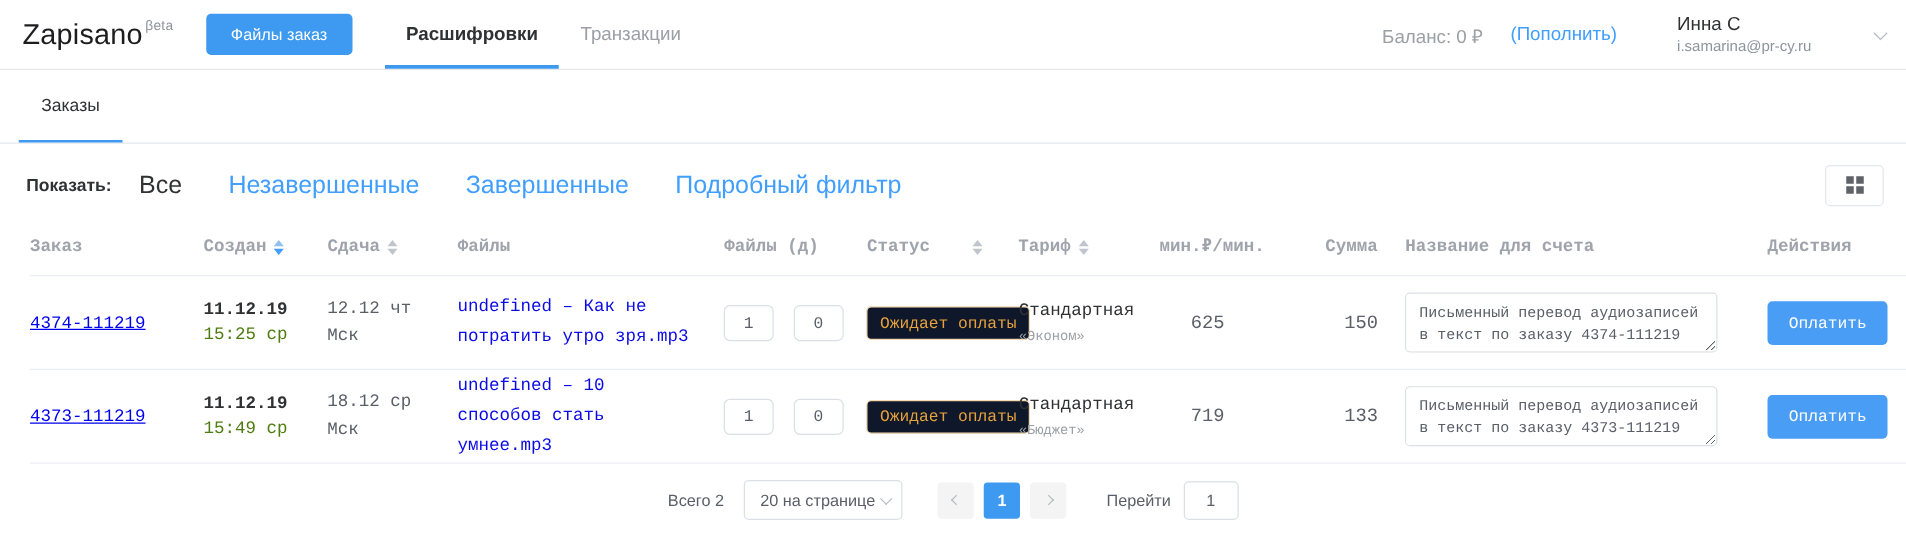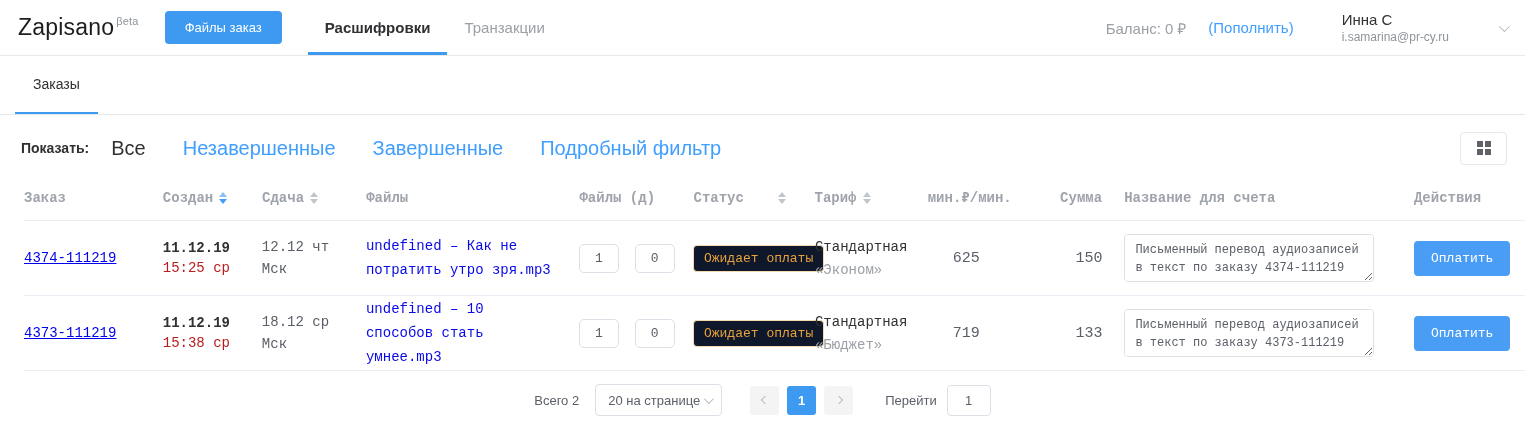--- a/index.html
+++ b/index.html
@@ -67,31 +67,31 @@
   .col-min    { width: 48px;  text-align: right; justify-content: flex-end; }
   .col-rate   { width: 72px;  justify-content: flex-end; }
   .col-sum    { width: 70px;  text-align: right; justify-content: flex-end; }
   .col-invoice{ width: 270px; margin-left: 22px; }
   .col-actions{ width: 112px; margin-left: 22px; }
 
   .num-cell { font-size: 15px; color: #5a5e66; }
 
   .order-link { color: #0000ee; font-size: 14px; text-decoration: underline; cursor: pointer; }
   .cell-date { font-size: 14px; color: #303133; font-weight: 600; }
-  .cell-time { font-size: 14px; color: #b91c1c; margin-top: 4px; }
+  .cell-time { font-size: 14px; color: #4d7c0f; margin-top: 4px; }
   .cell-due  { font-size: 14px; color: #5a5e66; line-height: 22px; }
   .file-link { color: #0a0ae6; font-size: 14px; line-height: 24px; text-decoration: none; cursor: pointer; display: inline-block; max-width: 185px; }
 
   .mini-input { width: 40px; height: 29px; border: 1px solid #dcdfe6; border-radius: 5px; text-align: center; font-size: 13px; color: #5a5e66; font-family: inherit; }
   .mini-input + .mini-input { margin-left: 6px; }
 
   .badge { display: inline-block; background: #0f172a; border: 1px solid #f5dab1; color: #e6a23c; font-size: 13px; padding: 5px 10px; border-radius: 4px; white-space: nowrap; }
 
   .tariff-name { font-size: 14px; color: #303133; }
-  .tariff-sub  { font-size: 14px; color: #9aa0a6; margin-top: 7px; }
+  .tariff-sub  { font-size: 11px; color: #9aa0a6; margin-top: 7px; }
 
   .invoice { width: 250px; height: 48px; border: 1px solid #dcdfe6; border-radius: 4px; padding: 6px 10px; font-size: 12px; line-height: 1.5; color: #5a5e66; font-family: inherit; resize: both; display: block; }
 
   .btn-pay { background: #4a9df5; color: #fff; border: none; border-radius: 4px; font-size: 13px; padding: 10px 17px; cursor: pointer; font-family: inherit; }
 
   
   .pagination { display: flex; align-items: center; justify-content: center; margin-top: 13px; }
   .total-label { font-size: 13px; color: #5a5e66; margin-right: 16px; }
   .page-size { width: 127px; height: 32px; border: 1px solid #dcdfe6; border-radius: 4px; display: flex; align-items: center; padding: 0 10px 0 12px; font-size: 13px; color: #5a5e66; cursor: pointer; margin-right: 24px; }
   .page-size .chev { margin-left: auto; width: 7px; height: 7px; }
@@ -231,21 +231,21 @@
     <div class="col-invoice">
         <textarea class="invoice" style="">Письменный перевод аудиозаписей в текст по заказу 4374-111219</textarea>
       </div>
     <div class="col-actions"><button class="btn-pay">Оплатить</button></div>
   </div>
 
   <div class="trow">
     <div class="col-order"><a class="order-link">4373-111219</a></div>
     <div class="col-created">
       <div class="cell-date">11.12.19</div>
-      <div class="cell-time">15:38 ср</div>
+      <div class="cell-time">15:49 ср</div>
     </div>
     <div class="col-due">
       <div class="cell-due">18.12 ср</div>
       <div class="cell-due">Мск</div>
     </div>
     <div class="col-files"><a class="file-link">undefined – 10 способов стать умнее.mp3</a></div>
     <div class="col-filesd">
       <input class="mini-input" value="1" style="">
       <input class="mini-input" value="0" style="">
     </div>

